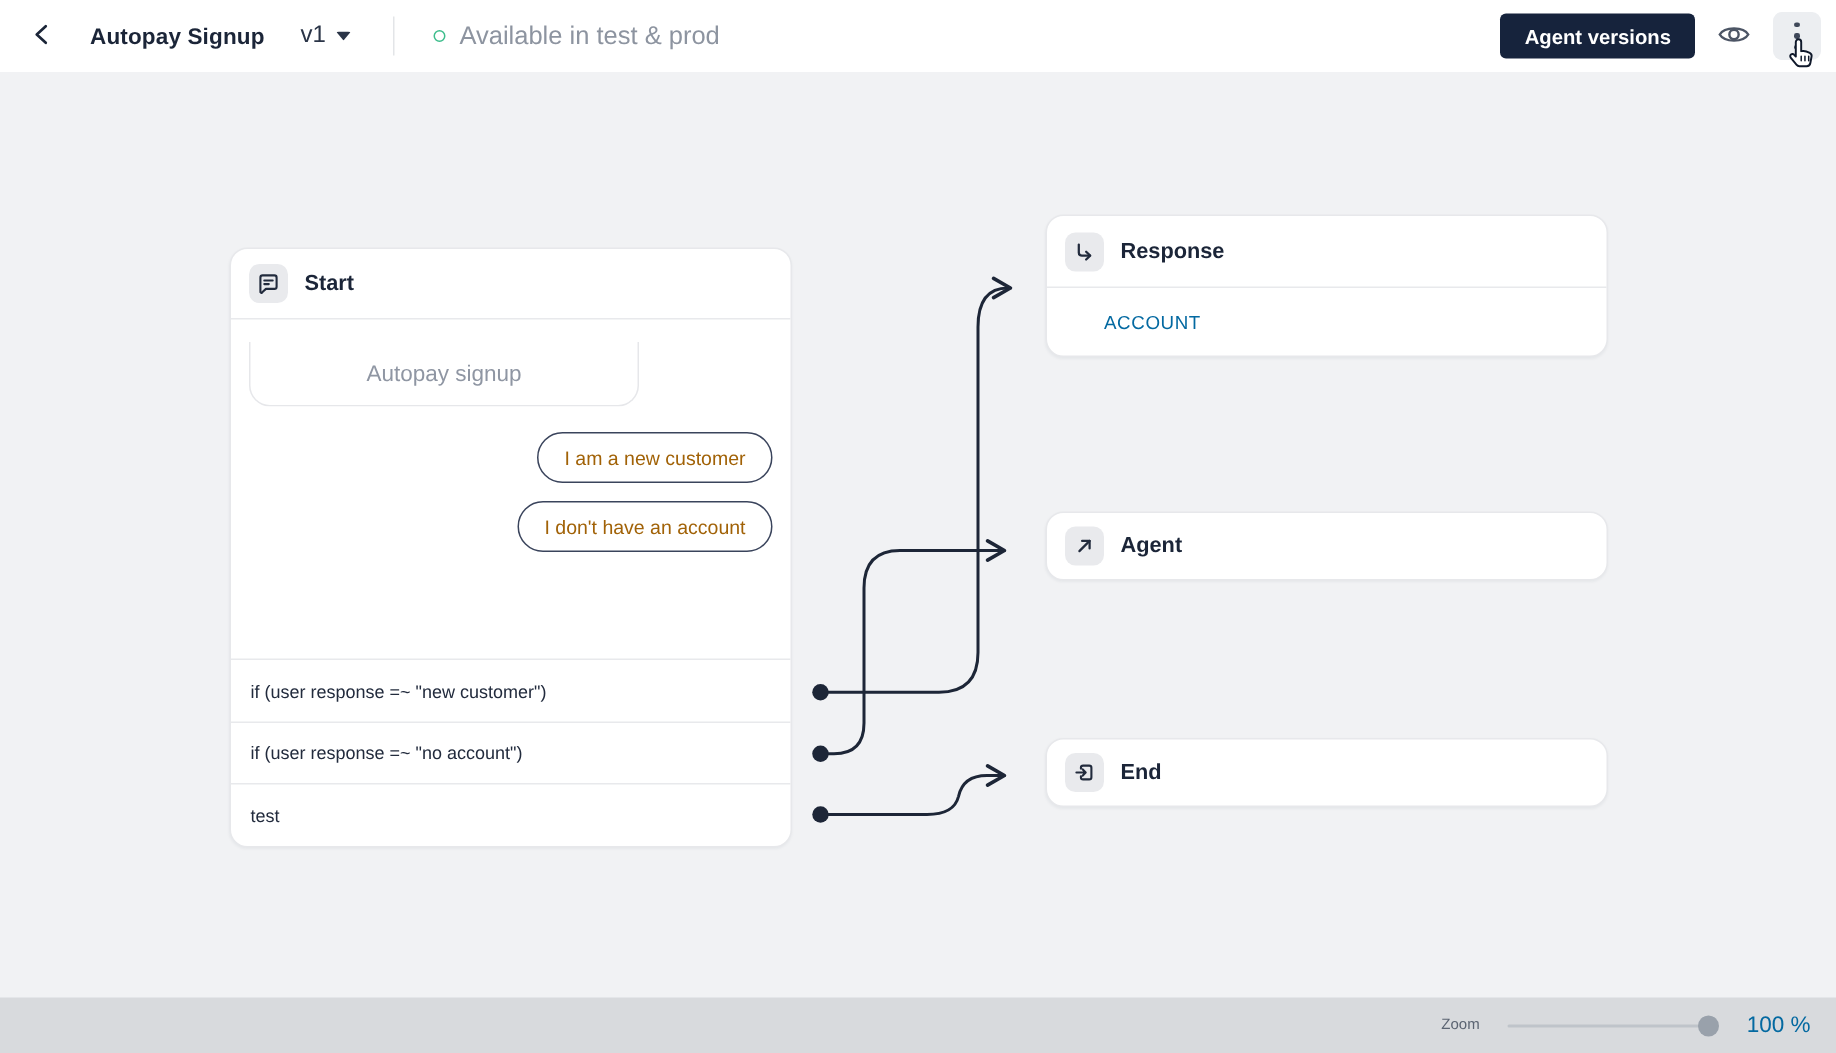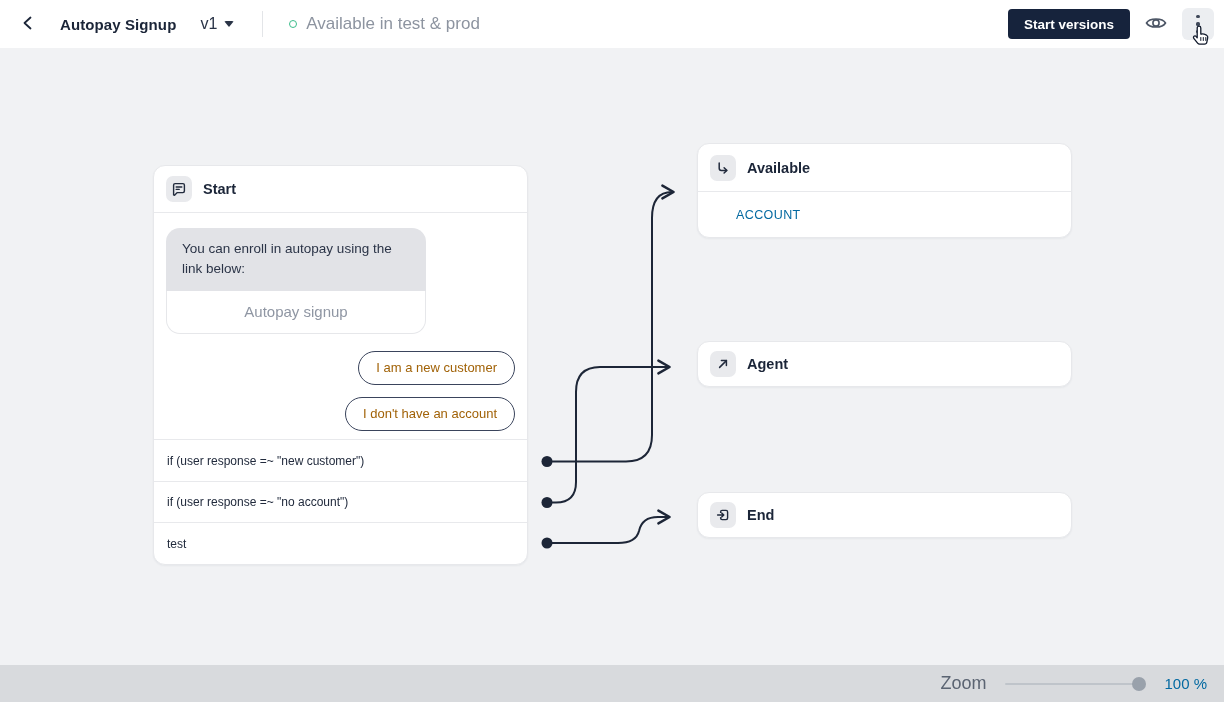--- a/index.html
+++ b/index.html
@@ -87,21 +87,21 @@
   .end-node { left:697px; top:444px; width:375px; height:46px; }
 
   .connector-layer { position:absolute; top:0; left:0; width:1224px; height:617px; pointer-events:none; }
 
   
   .footer {
     position:absolute; left:0; right:0; bottom:0; height:37px;
     background:#d8dadd; display:flex; align-items:center; justify-content:flex-end;
     padding-right:17px; z-index:5;
   }
-  .zoom-label { font-size:18px; color:#5b6472; margin-right:19px;text-align:right; }
+  .zoom-label { font-size:10px; color:#5b6472; margin-right:19px;text-align:right; }
   .zoom-track { position:relative; width:138px; height:2px; background:#bfc4ca; border-radius:1px; cursor:pointer; }
   .zoom-handle { position:absolute; right:-3px; top:-6px; width:14px; height:14px; border-radius:50%; background:#99a1ab; cursor:pointer; }
   .zoom-value { font-size:15px; color:#0369a1; margin-left:21px; white-space:nowrap; }
 
   .cursor-overlay { position:absolute; left:1190px; top:25px; z-index:9; pointer-events:none; }
 </style>
 </head>
 <body>
 
 <div class="topbar">
@@ -116,21 +116,21 @@
   <div class="version">
     <span class="version-label">v1</span>
     <span class="caret-down"></span>
   </div>
   <div class="topbar-divider"></div>
   <div class="status">
     <span class="status-dot"></span>
     <span class="status-text">Available in test &amp; prod</span>
   </div>
   <div class="topbar-right">
-    <button class="primary-btn">Start versions</button>
+    <button class="primary-btn">Agent versions</button>
     <button class="icon-btn">
       <span>
         <svg width="22" height="16" viewBox="0 0 22 16" fill="none">
           <path d="M1.5 8 C4.6 2.6 17.4 2.6 20.5 8 C17.4 13.4 4.6 13.4 1.5 8 Z" stroke="#4c5565" stroke-width="1.6"></path>
           <circle cx="11" cy="8" r="3.1" stroke="#4c5565" stroke-width="1.6"></circle>
         </svg>
       </span>
     </button>
     <button class="icon-btn hovered">
       <span class="kebab-dots">
@@ -163,21 +163,20 @@
       <span class="node-icon">
         <svg width="16" height="16" viewBox="0 0 16 16" fill="none">
           <path d="M2.6 4.1 a1.5 1.5 0 0 1 1.5 -1.5 h7.8 a1.5 1.5 0 0 1 1.5 1.5 v6 a1.5 1.5 0 0 1 -1.5 1.5 H6.3 L4 13.7 a.75.75 0 0 1 -1.4 -.55 V4.1 z" stroke="#222b3d" stroke-width="1.4" stroke-linejoin="round"></path>
           <path d="M5.2 6 h5.6 M5.2 8.4 h3" stroke="#222b3d" stroke-width="1.4" stroke-linecap="round"></path>
         </svg>
       </span>
       <span class="node-title">Start</span>
     </div>
     <div class="start-body">
       <div class="bubble">
-        <div class="bubble-msg">You can enroll in autopay using the link below:</div>
         <div class="bubble-link">Autopay signup</div>
       </div>
       <div class="chips">
         <div class="chip">I am a new customer</div>
         <div class="chip">I don't have an account</div>
       </div>
     </div>
     <div class="conditions">
       <div class="cond-row">if (user response =~ "new customer")</div>
       <div class="cond-row">if (user response =~ "no account")</div>
@@ -186,21 +185,21 @@
   </div>
 
   <div class="node response-node">
     <div class="node-header response-header">
       <span class="node-icon">
         <svg width="16" height="16" viewBox="0 0 16 16" fill="none">
           <path d="M4.2 3 V8.3 Q4.2 10.4 6.3 10.4 H11.6" stroke="#222b3d" stroke-width="1.5" stroke-linecap="round"></path>
           <path d="M9.1 7.8 L11.8 10.4 L9.1 13" stroke="#222b3d" stroke-width="1.5" stroke-linecap="round" stroke-linejoin="round"></path>
         </svg>
       </span>
-      <span class="node-title">Available</span>
+      <span class="node-title">Response</span>
     </div>
     <div class="response-row">ACCOUNT</div>
   </div>
 
   <div class="node end-node">
     <div class="node-header">
       <span class="node-icon">
         <svg width="16" height="16" viewBox="0 0 16 16" fill="none">
           <path d="M5.6 5.4 V4.9 a1.5 1.5 0 0 1 1.5 -1.5 h4 a1.5 1.5 0 0 1 1.5 1.5 v6.2 a1.5 1.5 0 0 1 -1.5 1.5 h-4 a1.5 1.5 0 0 1 -1.5 -1.5 v-.5" stroke="#222b3d" stroke-width="1.4" stroke-linecap="round"></path>
           <path d="M2.6 8 H8.6 M6.7 5.9 L8.8 8 L6.7 10.1" stroke="#222b3d" stroke-width="1.4" stroke-linecap="round" stroke-linejoin="round"></path>

